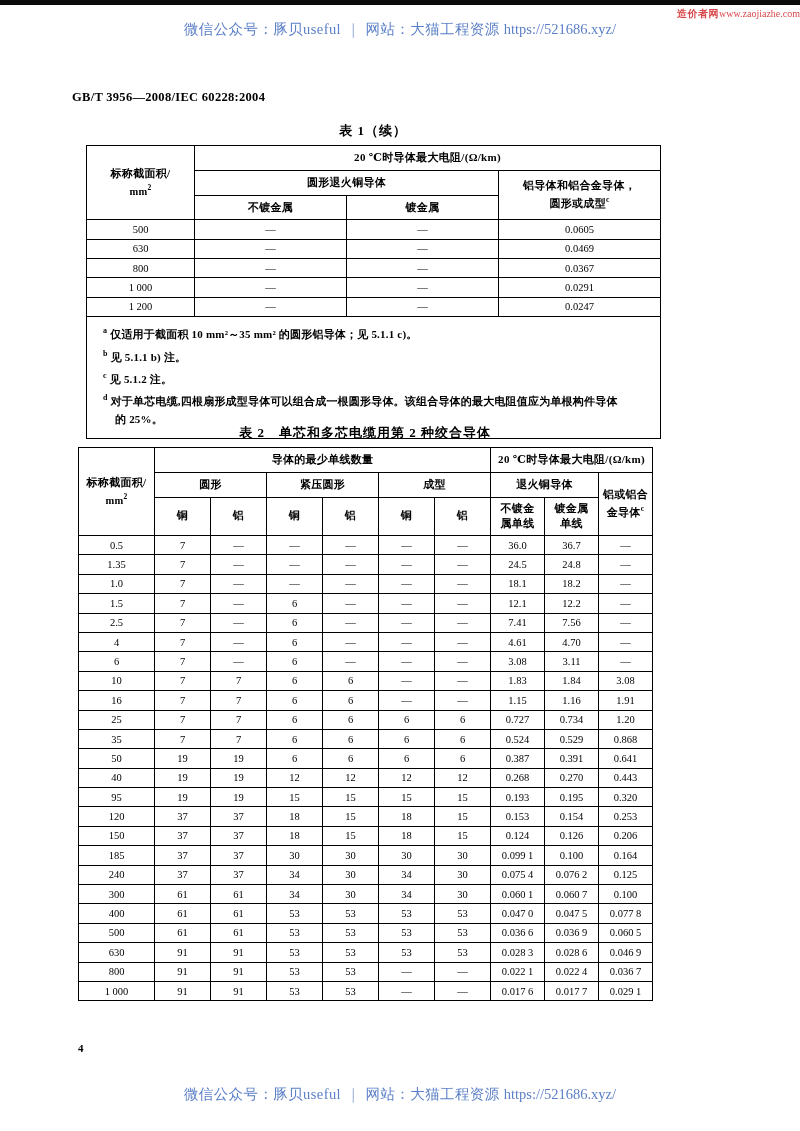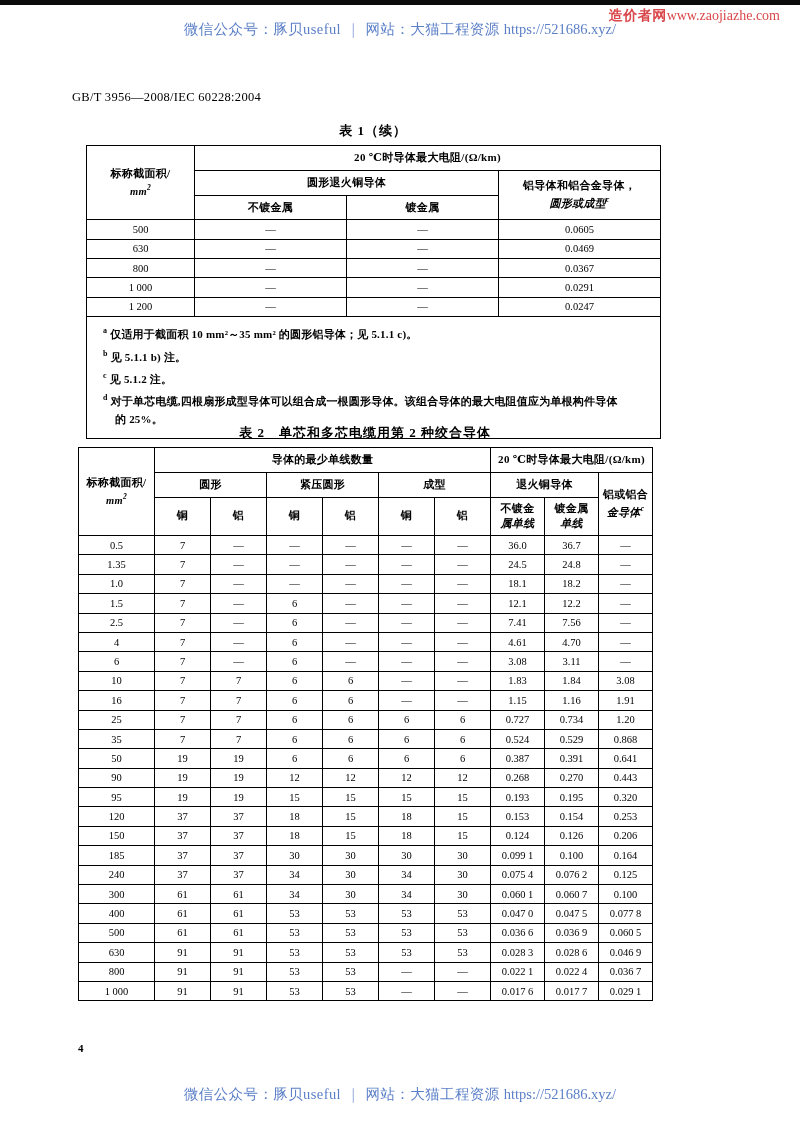--- a/index.html
+++ b/index.html
@@ -57,35 +57,35 @@
     color: #8aa4d6;
     padding: 0 5px;
   }
   .wm .url {
     font-family: "Liberation Serif", "DejaVu Serif", serif;
     letter-spacing: 0px;
   }
   .wm-red {
     position: absolute;
     top: 7px;
-    right: 20px;
+    right: 0;
     color: #d9474a;
-    font-size: 14px;
+    font-size: 10px;
     white-space: nowrap;
     font-family: "Liberation Serif", "DejaVu Serif", serif;
   }
   .wm-red .cn { font-weight: bold; letter-spacing: 0.5px; }
 
   
   .std-id {
     position: absolute;
     top: 90px;
     left: 72px;
     font-size: 12.5px;
-    font-weight: normal;
+    font-weight: bold;
     letter-spacing: 0.3px;
     white-space: nowrap;
   }
 
   
   .tbl-caption {
     text-align: center;
     font-size: 13px;
     font-weight: bold;
     letter-spacing: 1px;
@@ -140,21 +140,21 @@
   table.gb { border: 1.4px solid #000; }
 
   .sup { font-size: 7.5px; vertical-align: super; }
   .unit-mm { font-size: 10.5px; }
 
   .hdr-stack {
     display: block;
     padding: 4px 2px;
   }
   .hdr-stack .l1 { display:block; }
-  .hdr-stack .l2 { display:block; margin-top: 2px; font-style: italic; }
+  .hdr-stack .l2 { display:block; margin-top: 2px; }
 
   
   .notes-cell {
     text-align: left !important;
     padding: 6px 8px 7px 8px !important;
     font-size: 11px;
     line-height: 1.0;
   }
   .note {
     display: block;
@@ -491,21 +491,21 @@
             <td>19</td>
             <td>6</td>
             <td>6</td>
             <td>6</td>
             <td>6</td>
             <td>0.387</td>
             <td>0.391</td>
             <td>0.641</td>
           </tr>
           <tr>
-            <td>90</td>
+            <td>40</td>
             <td>19</td>
             <td>19</td>
             <td>12</td>
             <td>12</td>
             <td>12</td>
             <td>12</td>
             <td>0.268</td>
             <td>0.270</td>
             <td>0.443</td>
           </tr>

